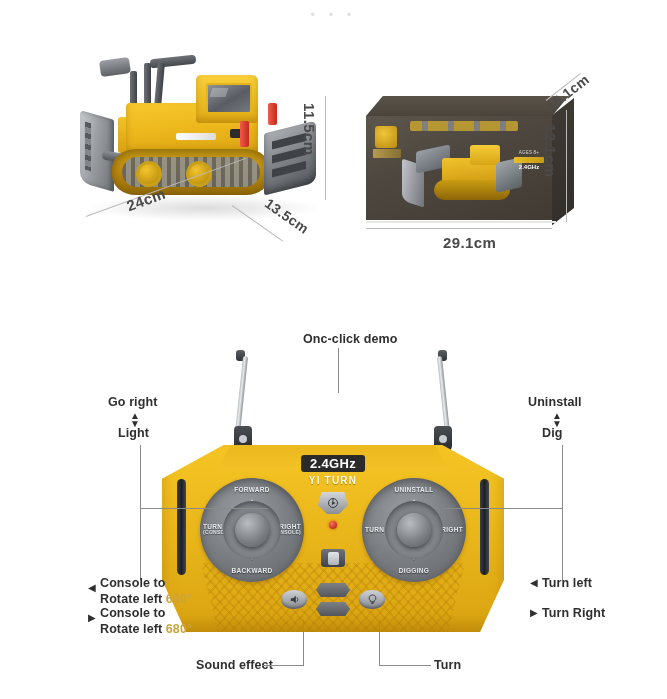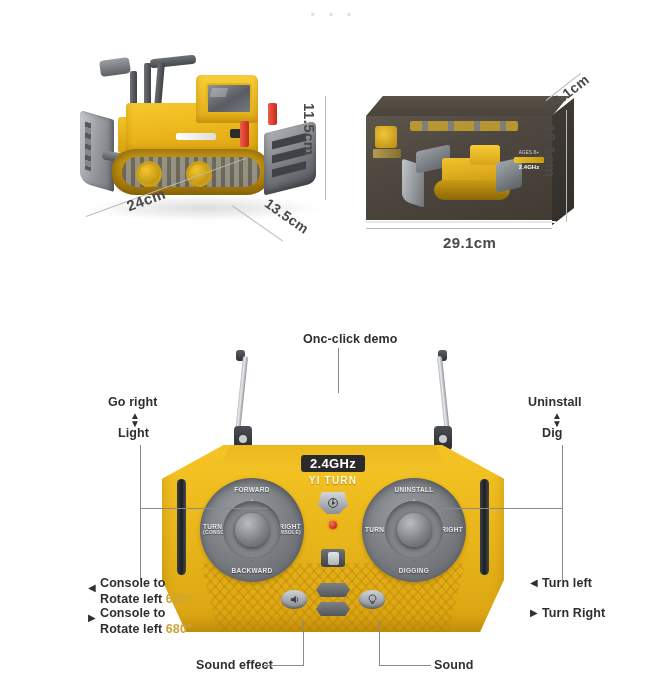--- a/index.html
+++ b/index.html
@@ -480,18 +480,18 @@
 
     <div class="tri-l2">◀</div>
     <div class="co co-turnl">Turn left</div>
     <div class="tri-r2">▶</div>
     <div class="co co-turnr">Turn Right</div>
 
     <div class="co co-sound">Sound effect</div>
     <div class="lead lead-s1"></div>
     <div class="lead lead-s2"></div>
 
-    <div class="co co-light">Sound</div>
+    <div class="co co-light">Turn</div>
     <div class="lead lead-t1"></div>
     <div class="lead lead-t2"></div>
   </div>
 
 </div>
 
 </body></html>

